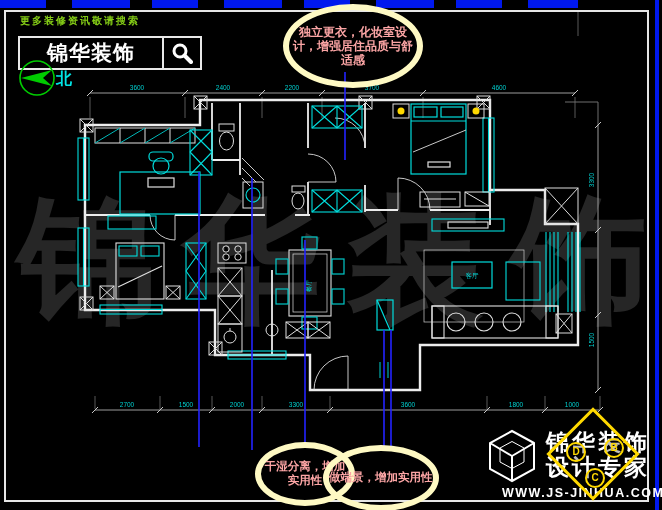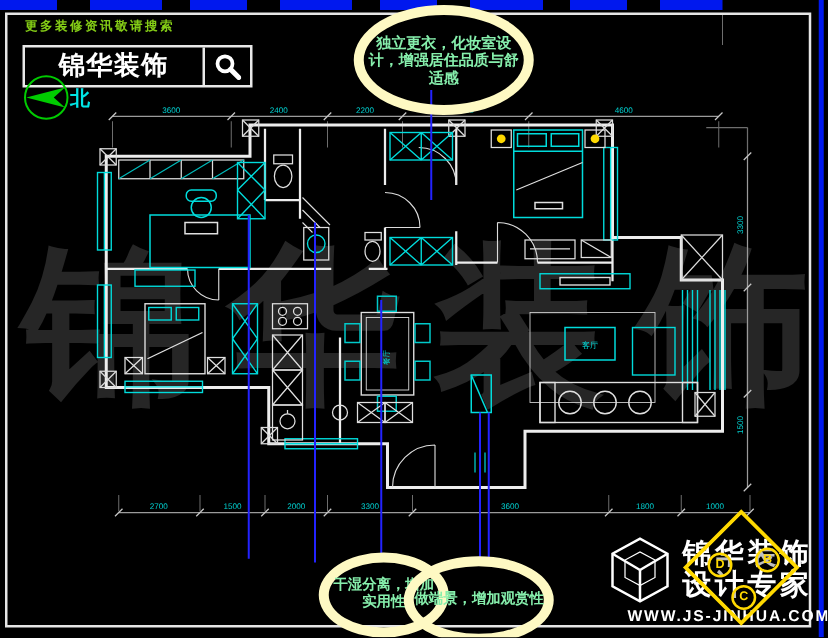--- a/index.html
+++ b/index.html
@@ -10,22 +10,22 @@
           background:repeating-linear-gradient(90deg,#0018ee 0 46px,#000 46px 72px,#0018ee 72px 130px,#000 130px 152px);}
   
   .frame{position:absolute;left:4px;top:10px;width:645px;height:492px;border:2px solid #e6e6e6;box-sizing:border-box;}
   .rightblue{position:absolute;right:3px;top:0;width:4px;height:510px;background:#0018ee;}
   
   .tagline{position:absolute;left:20px;top:14px;color:#84cc16;font-size:10px;font-weight:bold;letter-spacing:2px;}
   .brandbox{position:absolute;left:18px;top:36px;height:30px;display:flex;border:2px solid #e8e8e8;}
   .brandbox .txt{width:142px;color:#fff;font-size:21px;font-weight:bold;text-align:center;line-height:29px;letter-spacing:1px;}
   .brandbox .mag{width:36px;border-left:2px solid #e8e8e8;display:flex;align-items:center;justify-content:center;}
   
-  .ellipse{position:absolute;border:8px solid #fef9c3;border-radius:50%;display:flex;align-items:center;justify-content:flex-end;
-           color:#86efac;font-weight:bold;text-align:center;line-height:1.18;background:transparent;}
+  .ellipse{position:absolute;border:6px solid #fef9c3;border-radius:50%;display:flex;align-items:center;justify-content:flex-start;
+           color:#fca5a5;font-weight:bold;text-align:center;line-height:1.18;background:transparent;}
   .e-top{left:283px;top:4px;width:124px;height:68px;font-size:12px;padding:2px;}
   .e-b{font-size:11.5px;}
   .e-b1{left:133px;top:447px;width:76px;height:50px;}
   .e-b2{left:219px;top:442px;width:88px;height:52px;margin-left:36px;}
   .e-b3{left:323px;top:445px;width:104px;height:54px;}
   
   .flogo{position:absolute;left:484px;top:428px;width:175px;height:74px;color:#fff;}
   .fbrand{position:absolute;left:62px;top:2px;font-size:23px;font-weight:bold;letter-spacing:3px;line-height:1.1;white-space:nowrap;}
   .fsite{position:absolute;left:18px;top:58px;font-size:12.5px;font-weight:bold;letter-spacing:1.5px;white-space:nowrap;}
   .diamond{position:absolute;left:560px;top:421px;width:60px;height:60px;border:3px solid #ffd900;transform:rotate(45deg);}
@@ -389,21 +389,21 @@
     </g>
   </svg>
 
   <div class="ellipse e-top">
     <span>独立更衣，化妆室设计，增强居住品质与舒适感</span>
   </div>
   <div class="ellipse e-b e-b2">
     <span>干湿分离，增加实用性</span>
   </div>
   <div class="ellipse e-b e-b3">
-    <span>做端景，增加观赏性</span>
+    <span>做端景，增加实用性</span>
   </div>
 
   <div class="flogo">
     <svg width="56" height="58" viewBox="0 0 56 58" style="position:absolute;left:0;top:0;">
       <g stroke="#fff" stroke-width="2" fill="none">
         <polygon points="50,15 28,3 6,15 6,41 28,53 50,41"></polygon>
         <line x1="28" y1="28" x2="50" y2="15"></line>
           <line x1="28" y1="28" x2="6" y2="15"></line>
           <line x1="28" y1="28" x2="28" y2="53"></line>
       </g>

